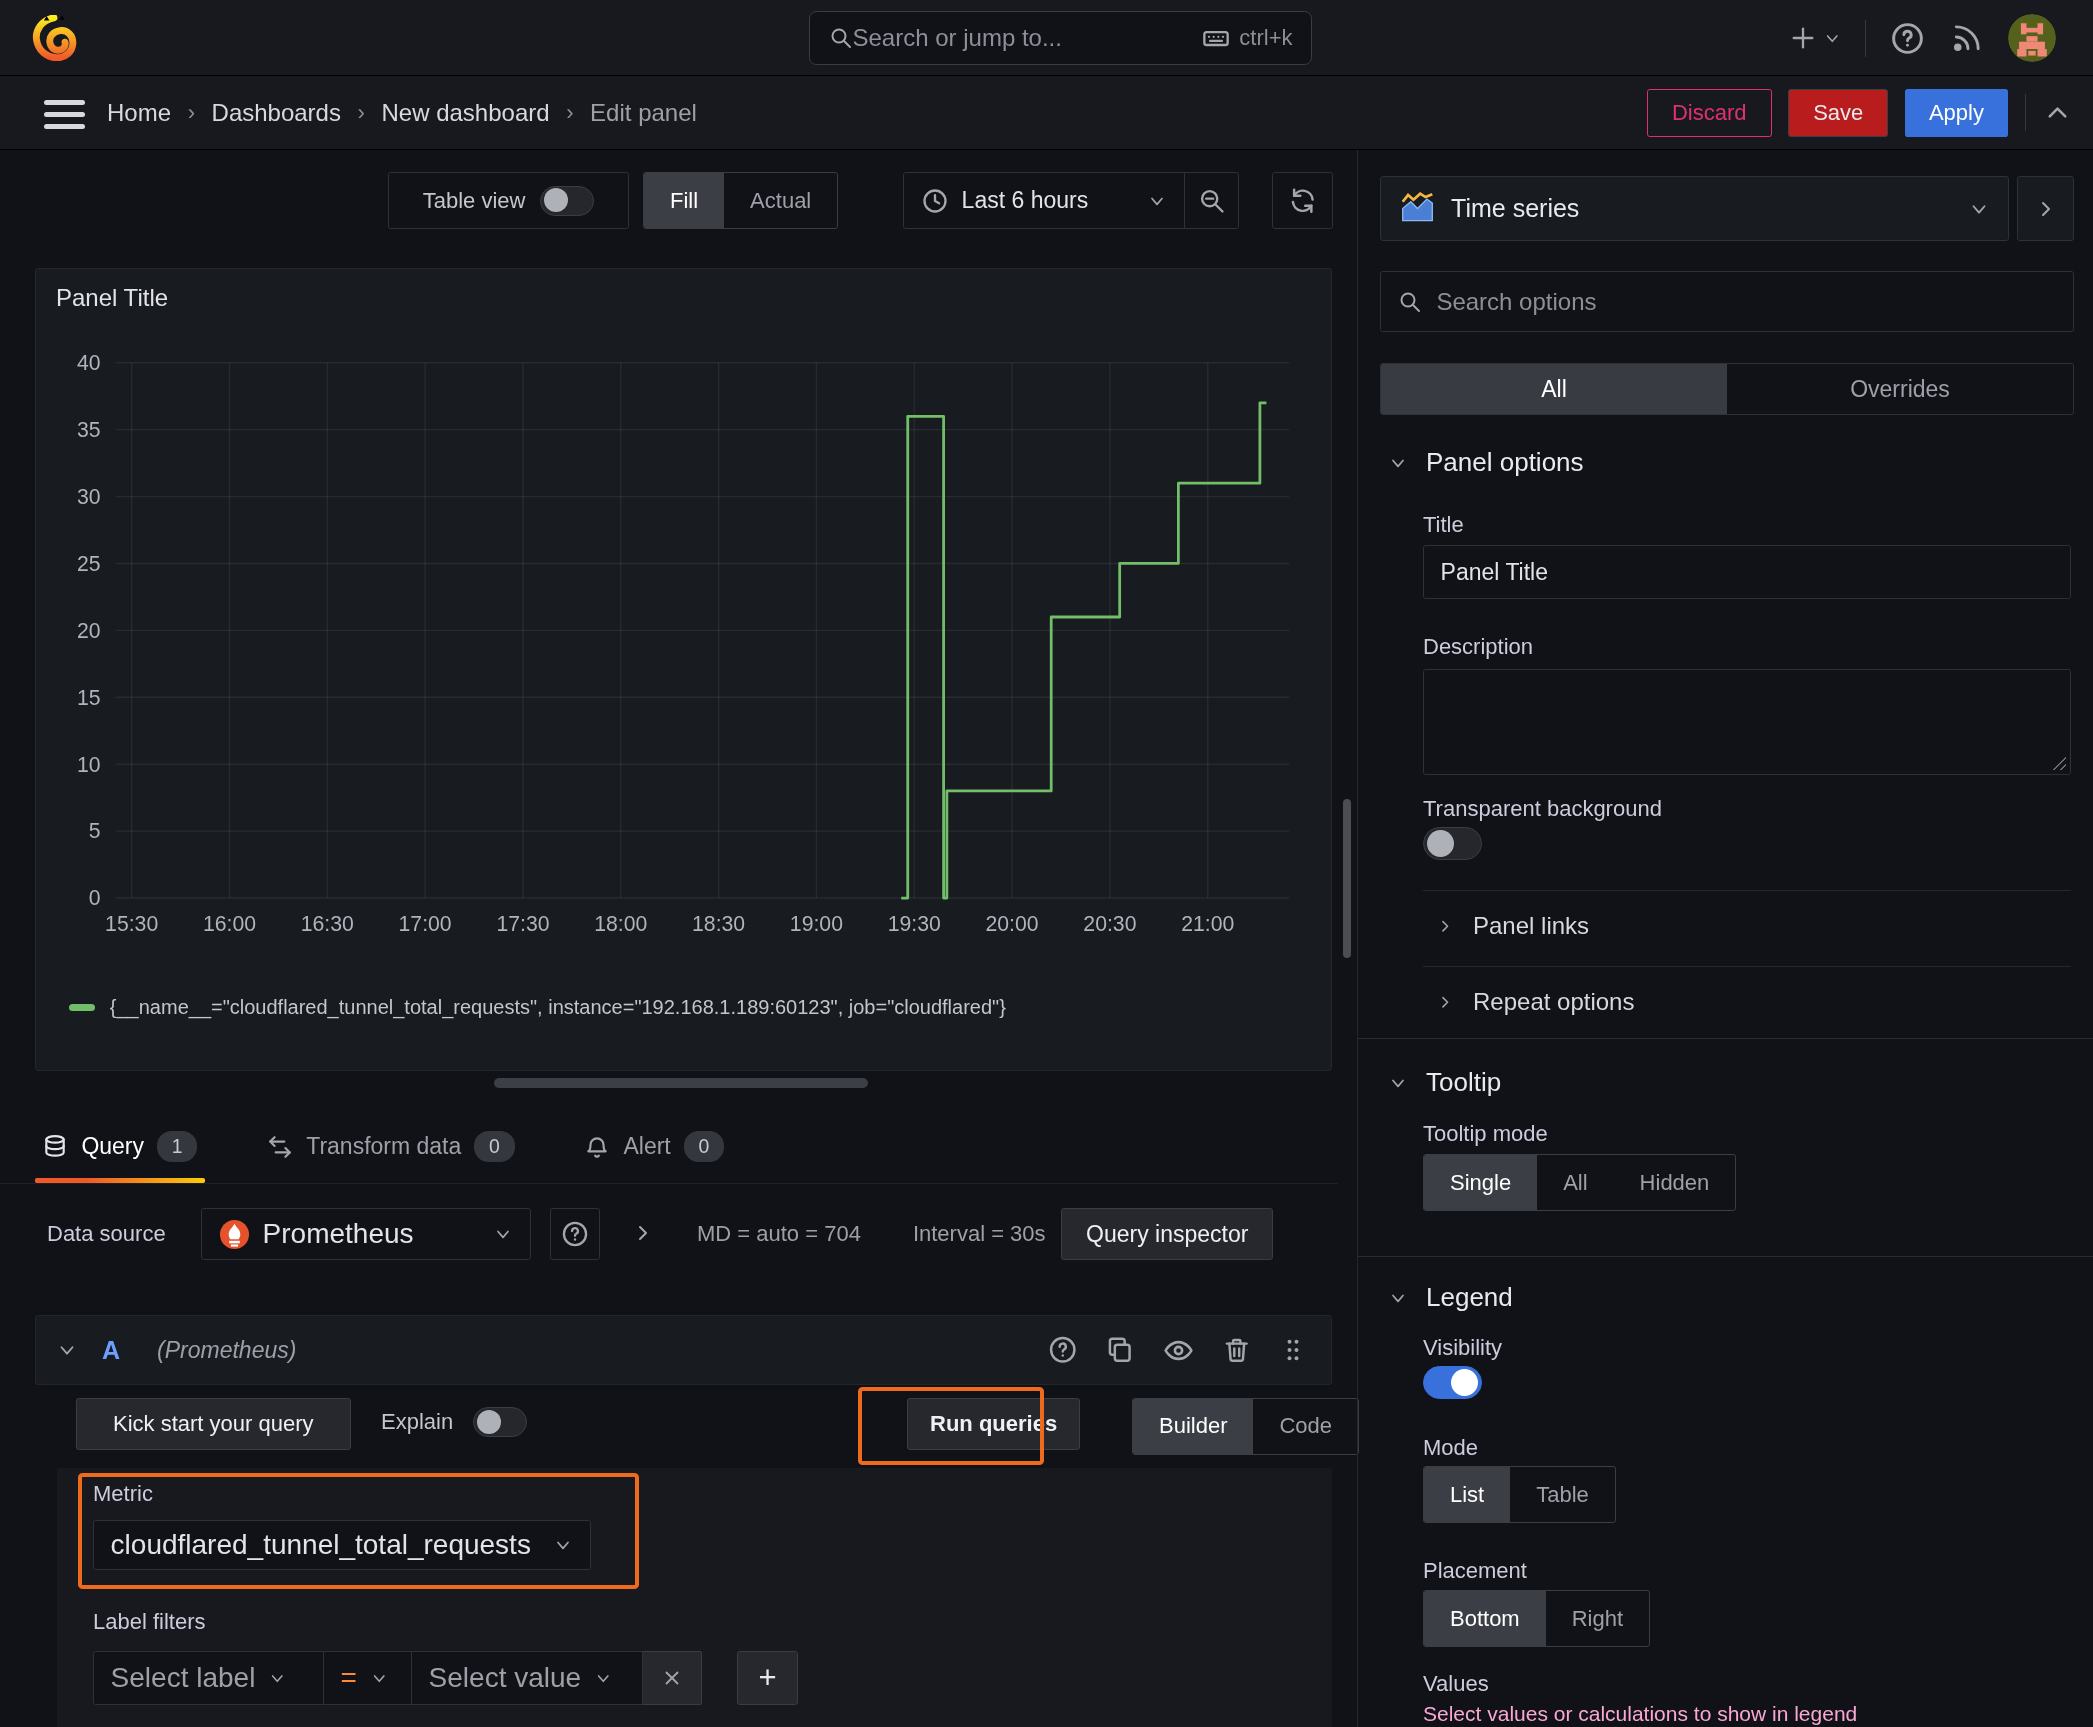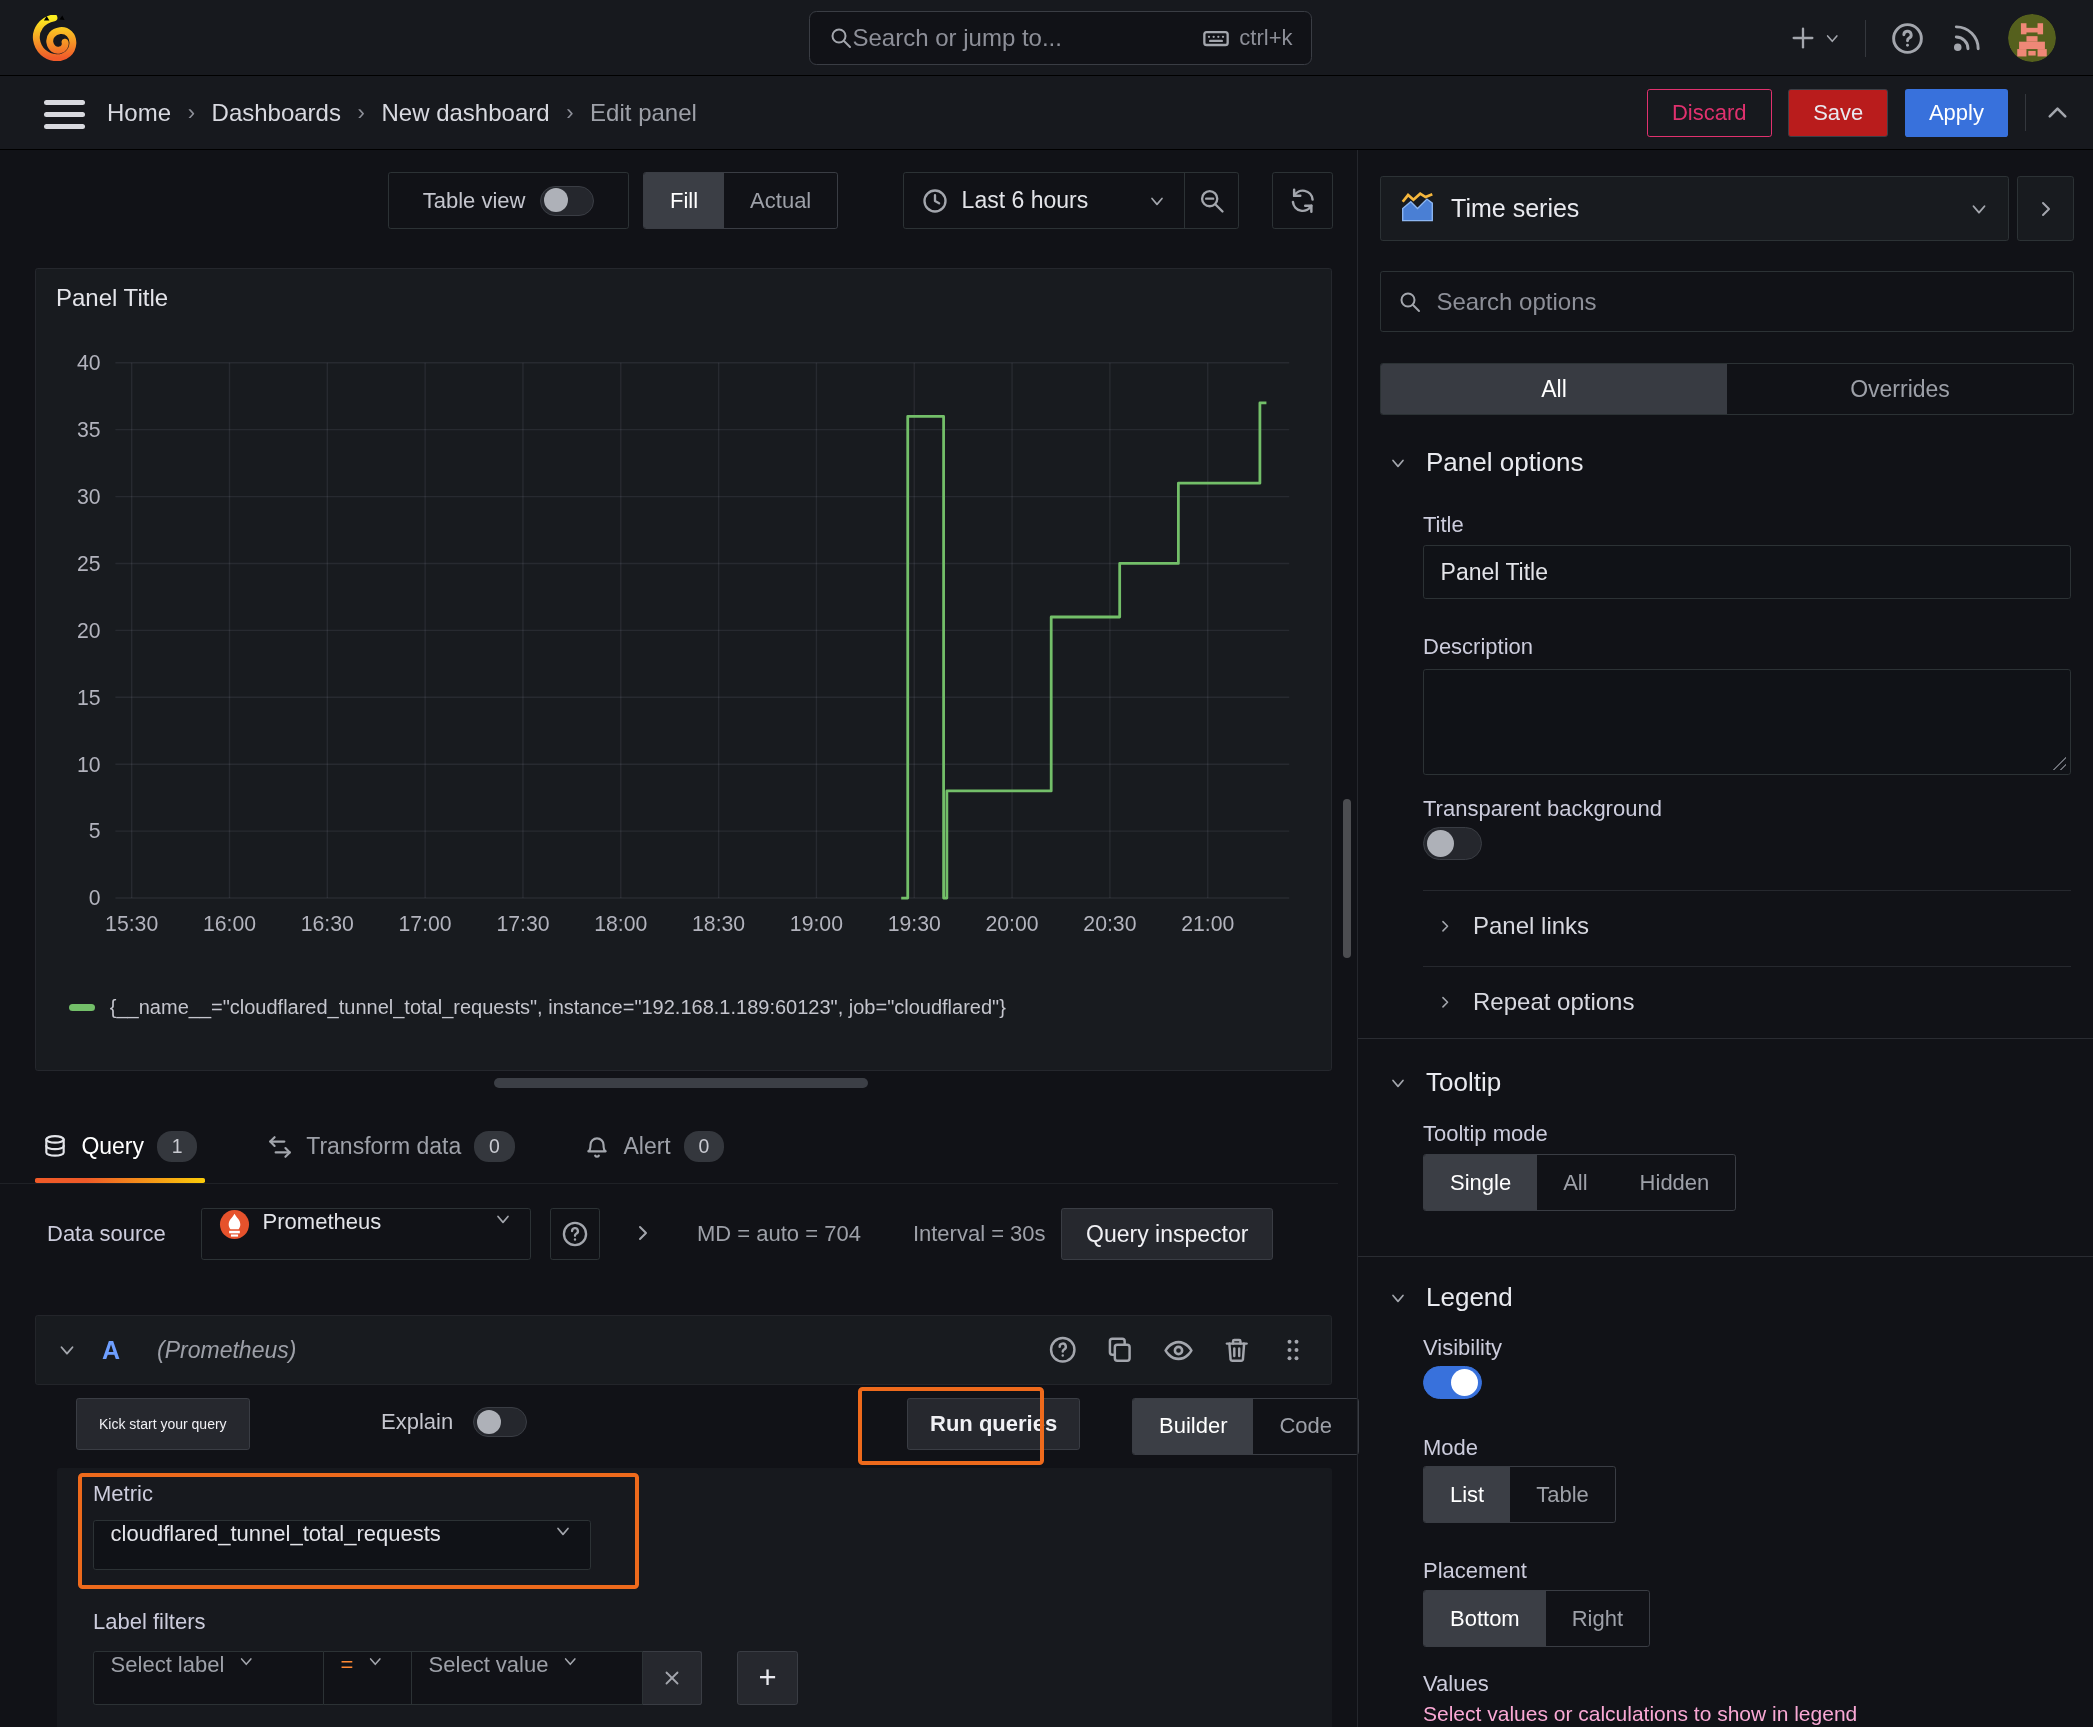--- a/index.html
+++ b/index.html
@@ -70,42 +70,42 @@
   #tabsrow { position:absolute; left:0px; top:960px; width:1338px; height:74px; border-bottom:0.9px solid #1f2126; display:flex; align-items:center; }
   .tab { display:flex; align-items:center; gap:13px; height:100%; padding:0 7.4px; margin-left:35px; font-size:23px; color:#9da0a8; position:relative; cursor:pointer; }
   .tab.active { color:#fff; }
   .tab .badge { background:#34373d; border-radius:14.8px; padding:3.7px 14.8px; font-size:19.4px; color:#c9cad1; }
   .tab.active .underline { position:absolute; left:0; right:0; bottom:0; height:5.5px;
     background:linear-gradient(90deg,#f05a28 30%,#fbca0a 99%); border-radius:1.8px; }
 
   
   #dsrow { position:absolute; left:0; top:1058px; width:1338px; height:54px; }
   #dsrow .lbl { position:absolute; left:47px; top:13px; font-size:22px; color:#ccccdc; }
-  .select { background:#111217; border:0.9px solid #2c3235; border-radius:2.8px; display:flex; align-items:flex-start;
-    gap:13px; padding:0 16.6px; font-size:22px; color:#e3e4e9; cursor:pointer; }
+  .select { background:#111217; border:0.9px solid #2c3235; border-radius:2.8px; display:flex; align-items:center;
+    gap:13px; padding:0 16.6px; font-size:28px; color:#e3e4e9; cursor:pointer; }
   #ds-select { position:absolute; left:201px; top:0; width:330px; height:52px; }
   #ds-select .grow { flex:1; }
   #ds-help { position:absolute; left:550px; top:0; width:50px; height:52px; border:0.9px solid #2c3235; border-radius:2.8px;
     display:flex; align-items:center; justify-content:center; cursor:pointer; }
   #ds-caret { position:absolute; left:631px; top:13px; }
   #ds-stats { position:absolute; left:697px; top:13px; font-size:22px; color:#9da0a8; display:flex; gap:52px; }
   #qinspector { position:absolute; left:1061px; top:0; height:52px; background:#26282e; border:0.9px solid #3a3d44;
     border-radius:2.8px; display:flex; align-items:center; padding:0 24px; font-size:23px; color:#f0f0f4; cursor:pointer; }
 
   
   #qheader { position:absolute; left:35px; top:1165px; width:1297px; height:70px; background:#181b1f;
     border:0.9px solid #23252a; border-radius:2.8px; display:flex; align-items:center; }
   #qheader .caret { margin-left:20px; }
   #qheader .refid { margin-left:24px; color:#6e9fff; font-size:25px; font-weight:bold; }
   #qheader .dsname { margin-left:37px; color:#9da0a8; font-size:23px; font-style:italic; }
   #qheader .hicons { margin-left:auto; margin-right:24px; display:flex; align-items:center; gap:28px; }
 
   #qtoolbar { position:absolute; left:35px; top:1246px; width:1297px; height:57px; }
   #kickstart { position:absolute; left:41px; top:1.8px; height:52px; background:#26282e; border:0.9px solid #3a3d44;
-    border-radius:2.8px; display:flex; align-items:center; padding:0 22px; font-size:14px; color:#f0f0f4; cursor:pointer; }
+    border-radius:2.8px; display:flex; align-items:center; padding:0 36px; font-size:22px; color:#f0f0f4; cursor:pointer; }
   #explain { position:absolute; left:346px; top:11px; display:flex; align-items:center; gap:20px; font-size:22px; color:#c4c5cd; }
   #runqueries { position:absolute; left:872px; top:1.8px; height:52px; background:#26282e; border:0.9px solid #3a3d44;
     border-radius:2.8px; display:flex; align-items:center; padding:0 22px; font-size:22px; color:#f0f0f4; cursor:pointer;font-weight:bold; }
   #buildercode { position:absolute; left:1097px; top:1.8px; }
 
   #editorcard { position:absolute; left:57px; top:1318px; width:1275px; height:417px; background:#17191e; border-radius:2.8px; }
   #editorcard .field-lbl { font-size:22px; color:#ccccdc; }
   #metric-lbl { position:absolute; left:36px; top:13px; }
   #metric-select { position:absolute; left:36px; top:52px; width:498px; height:50px; background:#101217; }
   #metric-select .grow { flex:1; }

